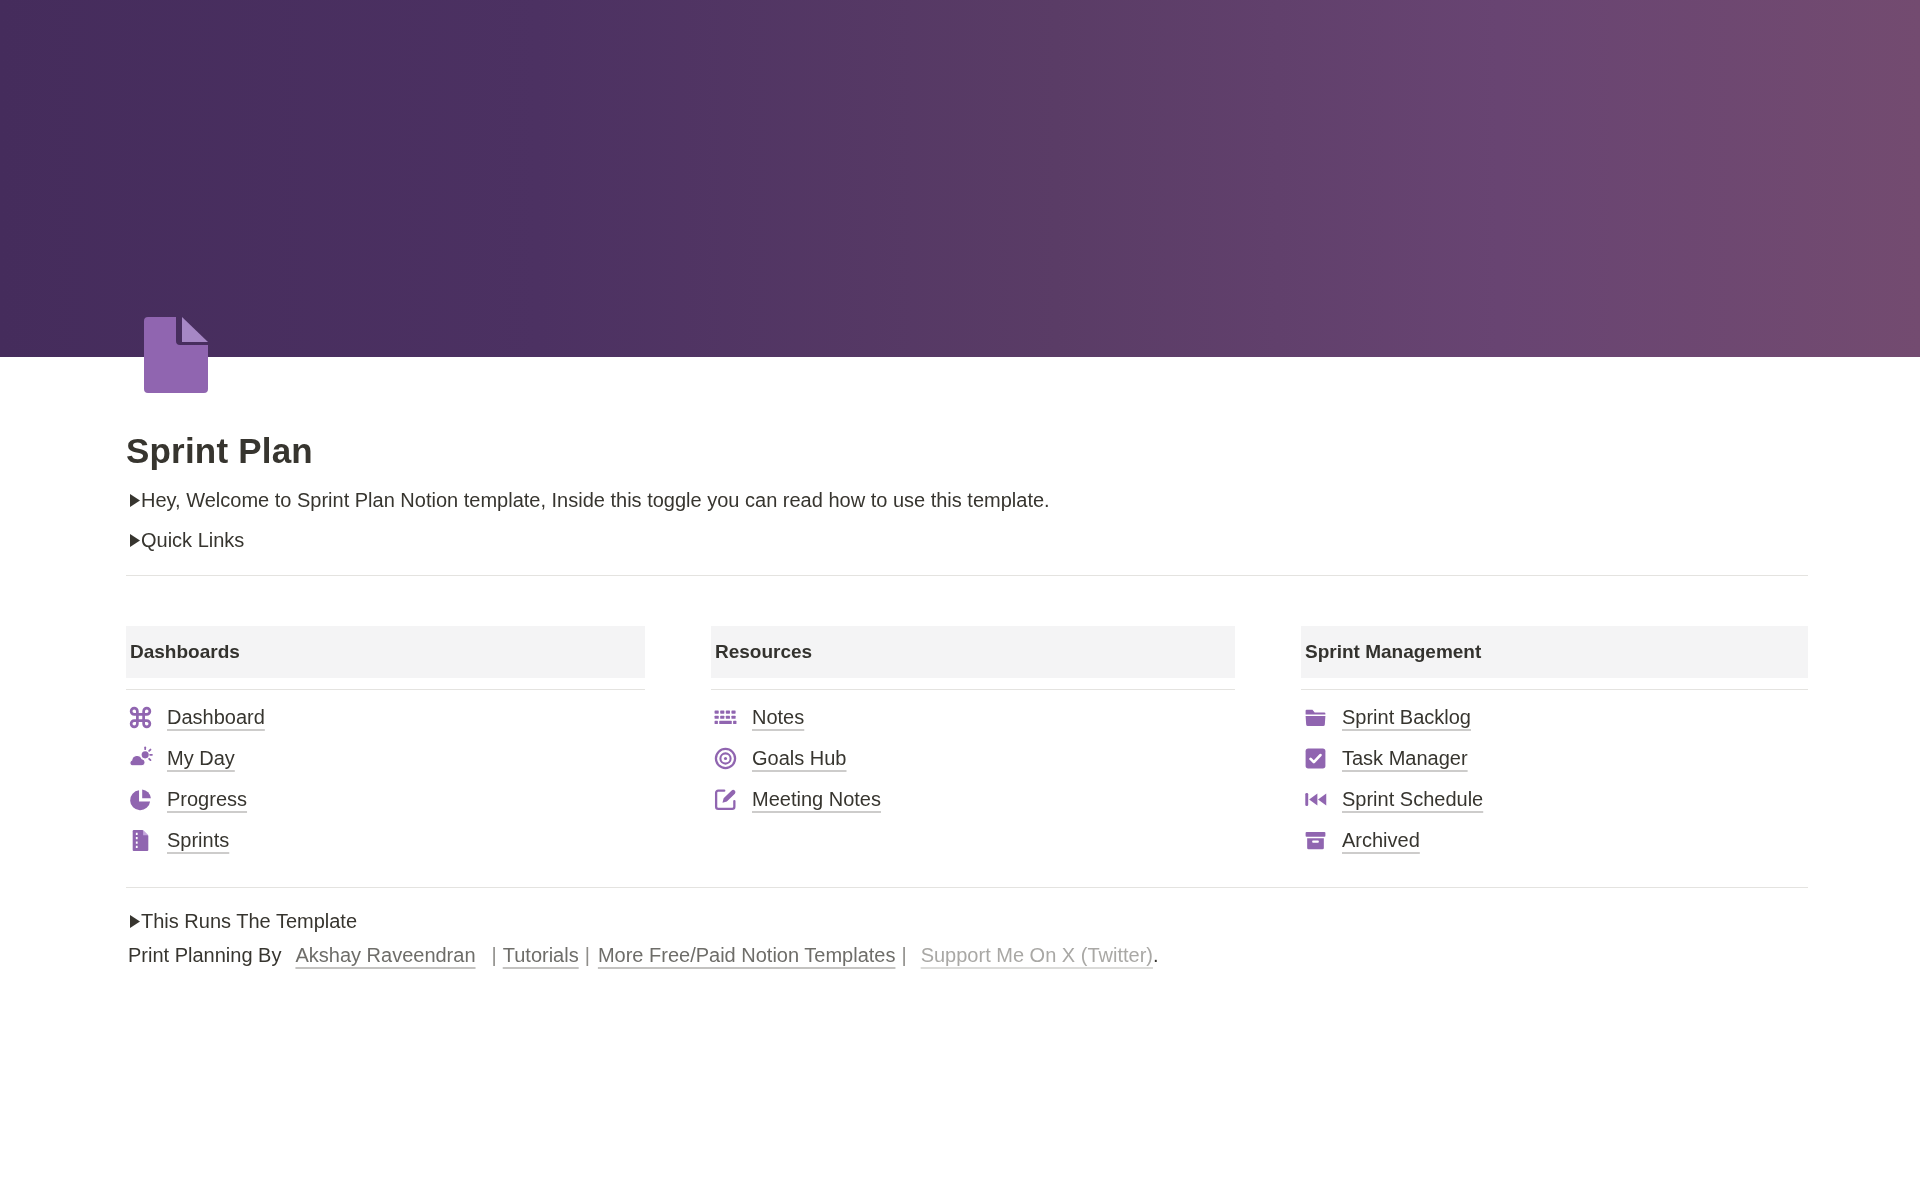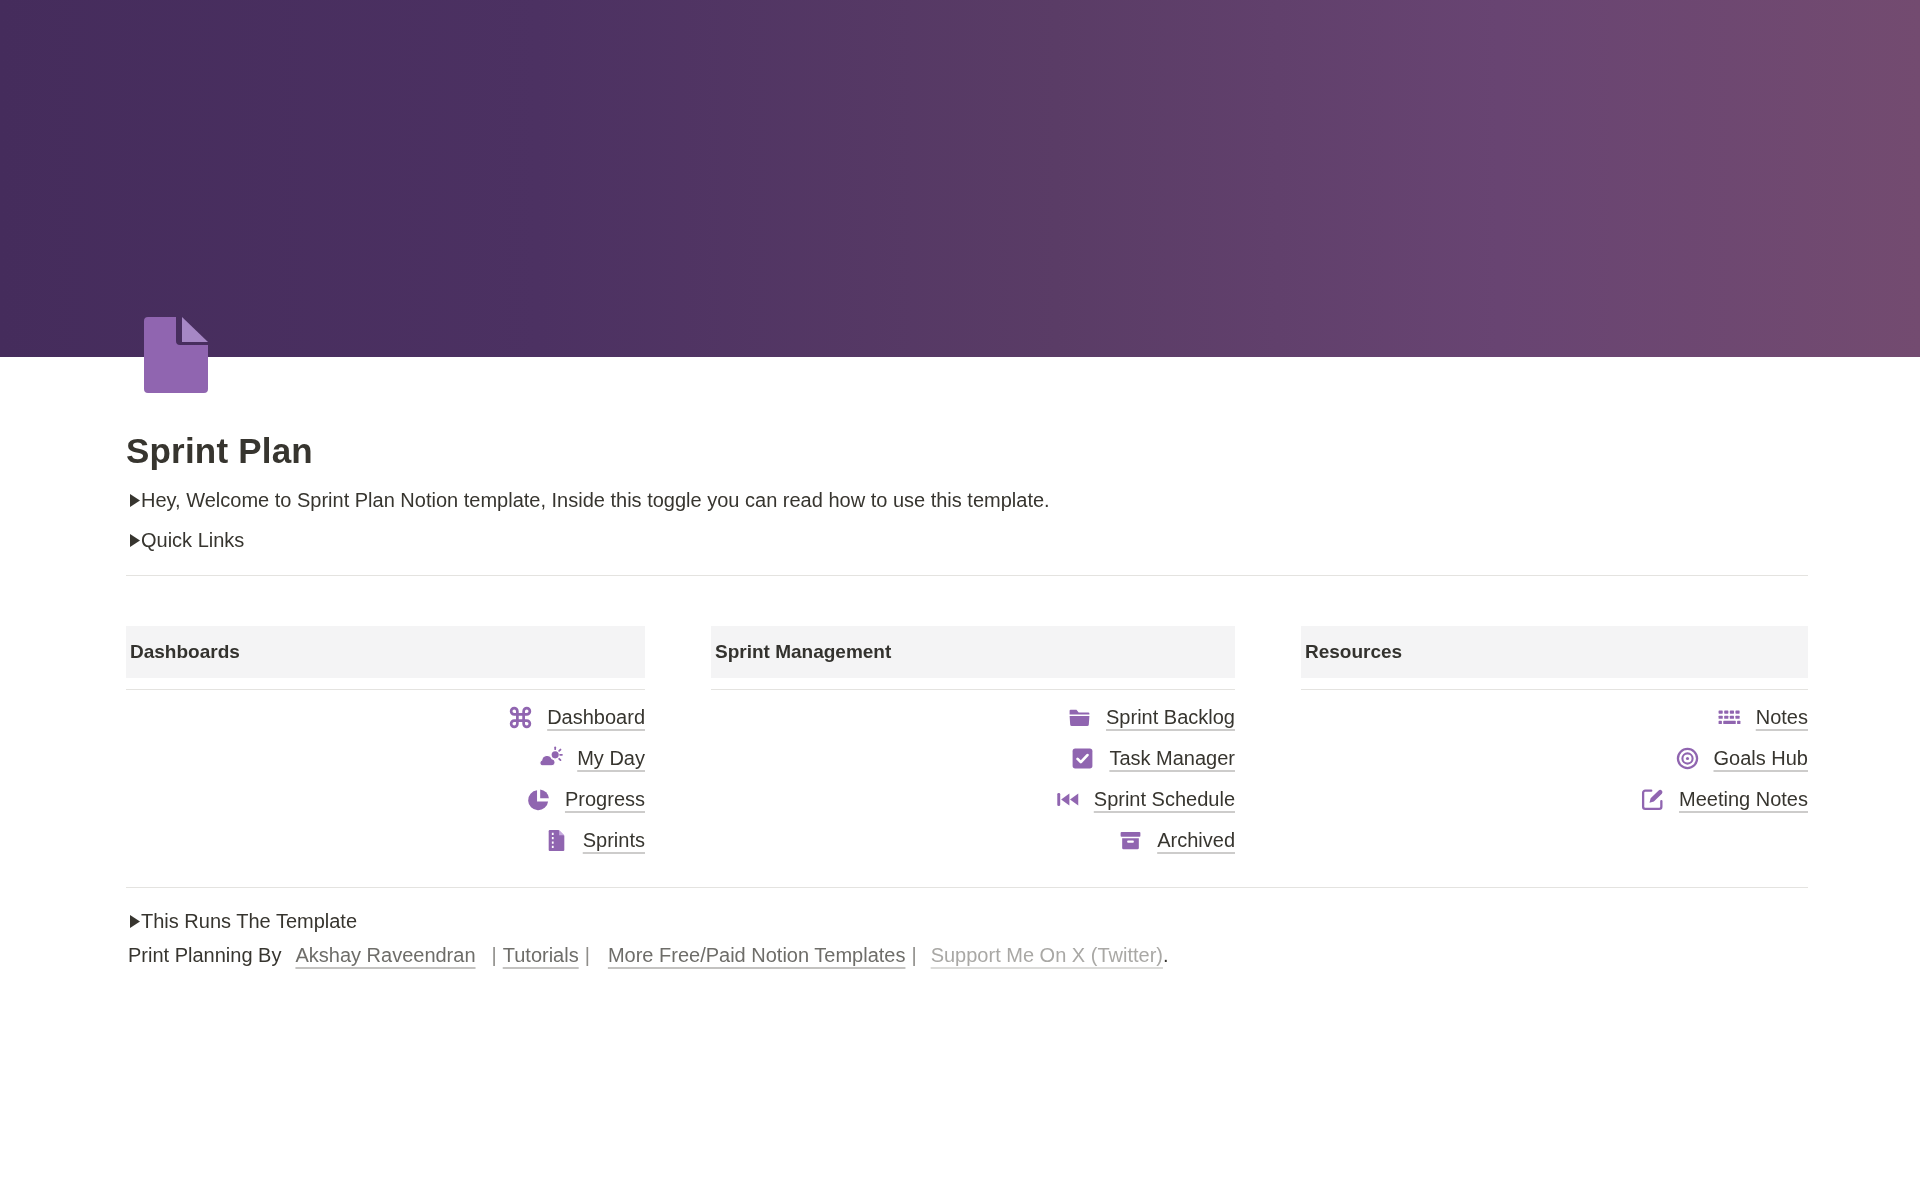--- a/index.html
+++ b/index.html
@@ -45,21 +45,21 @@
   .col-header {
     background: #f4f4f5;
     font-size: 19px; font-weight: 700; line-height: 36px;
     padding: 8px 6px 8px 4px; color: #33322e;
   }
   .col-divider { margin-top: 11px; border-top: 1px solid #e4e3e0; }
 
   .item-list { margin-top: 7px; }
   .link-item {
     display: flex; align-items: center; gap: 14px;
-    height: 41px; padding-left: 2px; cursor: pointer; justify-content: flex-end;
+    height: 41px; padding-left: 2px; cursor: pointer;
   }
   .item-icon { width: 25px; height: 25px; flex: 0 0 25px; display: inline-flex; }
   .item-icon svg { width: 100%; height: 100%; }
   .link-label {
     font-size: 20px; color: #37352f;
     text-decoration: underline;
     text-decoration-color: rgba(55,53,47,0.25);
     text-decoration-thickness: 1.5px;
     text-underline-offset: 5px;
   }
@@ -164,70 +164,20 @@
 
         <div class="link-item">
           <span class="item-icon">
             <svg viewBox="0 0 24 24">
               <path fill="#9065b0" d="M4.5 3a1 1 0 0 1 1-1H14l5.5 5.5V21a1 1 0 0 1-1 1h-13a1 1 0 0 1-1-1z"></path>
               <path fill="#c5a8dd" d="M14.5 2l5 5h-5z"></path>
               <line x1="8.4" y1="4.5" x2="8.4" y2="19.8" stroke="#ffffff" stroke-width="1.7" stroke-dasharray="2.2 2"></line>
             </svg>
           </span>
           <span class="link-label">Sprints</span>
-        </div>
-
-      </div>
-    </div>
-
-    <div class="col">
-      <div class="col-header">Sprint Management</div>
-      <div class="col-divider"></div>
-      <div class="item-list">
-
-        <div class="link-item">
-          <span class="item-icon">
-            <svg viewBox="0 0 24 24" fill="#9065b0">
-              <path d="M2.5 5.5a1 1 0 0 1 1-1h5.6l2.1 2.6h9.3a1 1 0 0 1 1 1V9h-19z"></path>
-              <path d="M2.5 10.6h19l-.55 8.1a1.6 1.6 0 0 1-1.6 1.5H4.65a1.6 1.6 0 0 1-1.6-1.5z"></path>
-            </svg>
-          </span>
-          <span class="link-label">Sprint Backlog</span>
-        </div>
-
-        <div class="link-item">
-          <span class="item-icon">
-            <svg viewBox="0 0 24 24">
-              <rect x="2.5" y="2.5" width="19" height="19" rx="2.5" fill="#9065b0"></rect>
-              <path d="M7.3 12.4l3.1 3.1 6.3-6.8" stroke="#ffffff" stroke-width="2.6" fill="none" stroke-linecap="round" stroke-linejoin="round"></path>
-            </svg>
-          </span>
-          <span class="link-label">Task Manager</span>
-        </div>
-
-        <div class="link-item">
-          <span class="item-icon">
-            <svg viewBox="0 0 24 24" fill="#9065b0">
-              <rect x="2.2" y="5.8" width="2.8" height="12.4" rx="1.2"></rect>
-              <path d="M13.8 6.3v11.4L5.9 12z"></path>
-              <path d="M22.3 6.3v11.4L14.4 12z"></path>
-            </svg>
-          </span>
-          <span class="link-label">Sprint Schedule</span>
-        </div>
-
-        <div class="link-item">
-          <span class="item-icon">
-            <svg viewBox="0 0 24 24" fill="#9065b0">
-              <rect x="2.5" y="3.8" width="19" height="4.6" rx="0.9"></rect>
-              <path d="M4 9.9h16v9.2a1.3 1.3 0 0 1-1.3 1.3H5.3A1.3 1.3 0 0 1 4 19.1z"></path>
-              <rect x="8.8" y="12" width="6.4" height="2.1" rx="0.8" fill="#ffffff"></rect>
-            </svg>
-          </span>
-          <span class="link-label">Archived</span>
         </div>
 
       </div>
     </div>
 
     <div class="col">
       <div class="col-header">Resources</div>
       <div class="col-divider"></div>
       <div class="item-list">
 
@@ -267,38 +217,88 @@
               <path d="M20.5 13.5V19a2 2 0 0 1-2 2H5a2 2 0 0 1-2-2V5.5a2 2 0 0 1 2-2h5.8"></path>
               <path d="M17.9 3.3a2.2 2.2 0 0 1 3.1 3.1L13.3 14l-4.2 1.1 1.1-4.2z" fill="#9065b0" stroke="none"></path>
             </svg>
           </span>
           <span class="link-label">Meeting Notes</span>
         </div>
 
       </div>
     </div>
 
+    <div class="col">
+      <div class="col-header">Sprint Management</div>
+      <div class="col-divider"></div>
+      <div class="item-list">
+
+        <div class="link-item">
+          <span class="item-icon">
+            <svg viewBox="0 0 24 24" fill="#9065b0">
+              <path d="M2.5 5.5a1 1 0 0 1 1-1h5.6l2.1 2.6h9.3a1 1 0 0 1 1 1V9h-19z"></path>
+              <path d="M2.5 10.6h19l-.55 8.1a1.6 1.6 0 0 1-1.6 1.5H4.65a1.6 1.6 0 0 1-1.6-1.5z"></path>
+            </svg>
+          </span>
+          <span class="link-label">Sprint Backlog</span>
+        </div>
+
+        <div class="link-item">
+          <span class="item-icon">
+            <svg viewBox="0 0 24 24">
+              <rect x="2.5" y="2.5" width="19" height="19" rx="2.5" fill="#9065b0"></rect>
+              <path d="M7.3 12.4l3.1 3.1 6.3-6.8" stroke="#ffffff" stroke-width="2.6" fill="none" stroke-linecap="round" stroke-linejoin="round"></path>
+            </svg>
+          </span>
+          <span class="link-label">Task Manager</span>
+        </div>
+
+        <div class="link-item">
+          <span class="item-icon">
+            <svg viewBox="0 0 24 24" fill="#9065b0">
+              <rect x="2.2" y="5.8" width="2.8" height="12.4" rx="1.2"></rect>
+              <path d="M13.8 6.3v11.4L5.9 12z"></path>
+              <path d="M22.3 6.3v11.4L14.4 12z"></path>
+            </svg>
+          </span>
+          <span class="link-label">Sprint Schedule</span>
+        </div>
+
+        <div class="link-item">
+          <span class="item-icon">
+            <svg viewBox="0 0 24 24" fill="#9065b0">
+              <rect x="2.5" y="3.8" width="19" height="4.6" rx="0.9"></rect>
+              <path d="M4 9.9h16v9.2a1.3 1.3 0 0 1-1.3 1.3H5.3A1.3 1.3 0 0 1 4 19.1z"></path>
+              <rect x="8.8" y="12" width="6.4" height="2.1" rx="0.8" fill="#ffffff"></rect>
+            </svg>
+          </span>
+          <span class="link-label">Archived</span>
+        </div>
+
+      </div>
+    </div>
+
   </div>
 
   <div class="divider d2"></div>
 
   <div class="toggle-row last">
     <span class="toggle-arrow">
       <svg viewBox="0 0 13 15">
           <path fill="#37352f" d="M2 1 L12 7.5 L2 14 Z"></path>
         </svg>
     </span>
     <span>This Runs The Template</span>
   </div>
 
   <div class="footer">
     <span class="plain">Print Planning By</span>
     <span class="flink">Akshay Raveendran</span>
     <span class="sep wide">|</span>
     <span class="flink" style="margin-left:0">Tutorials</span>
     <span class="sep">|</span>
-    <span class="flink" style="margin-left:12px">More Free/Paid Notion Templates</span>
+    <span class="flink" style="margin-left:2px">More Free/Paid Notion Templates</span>
     <span class="sep">|</span>
     <span class="flink light" style="margin-left:8px">Support Me On X (Twitter)</span>
     <span class="plain">.</span>
   </div>
 
 </div>
 
 </body></html>

